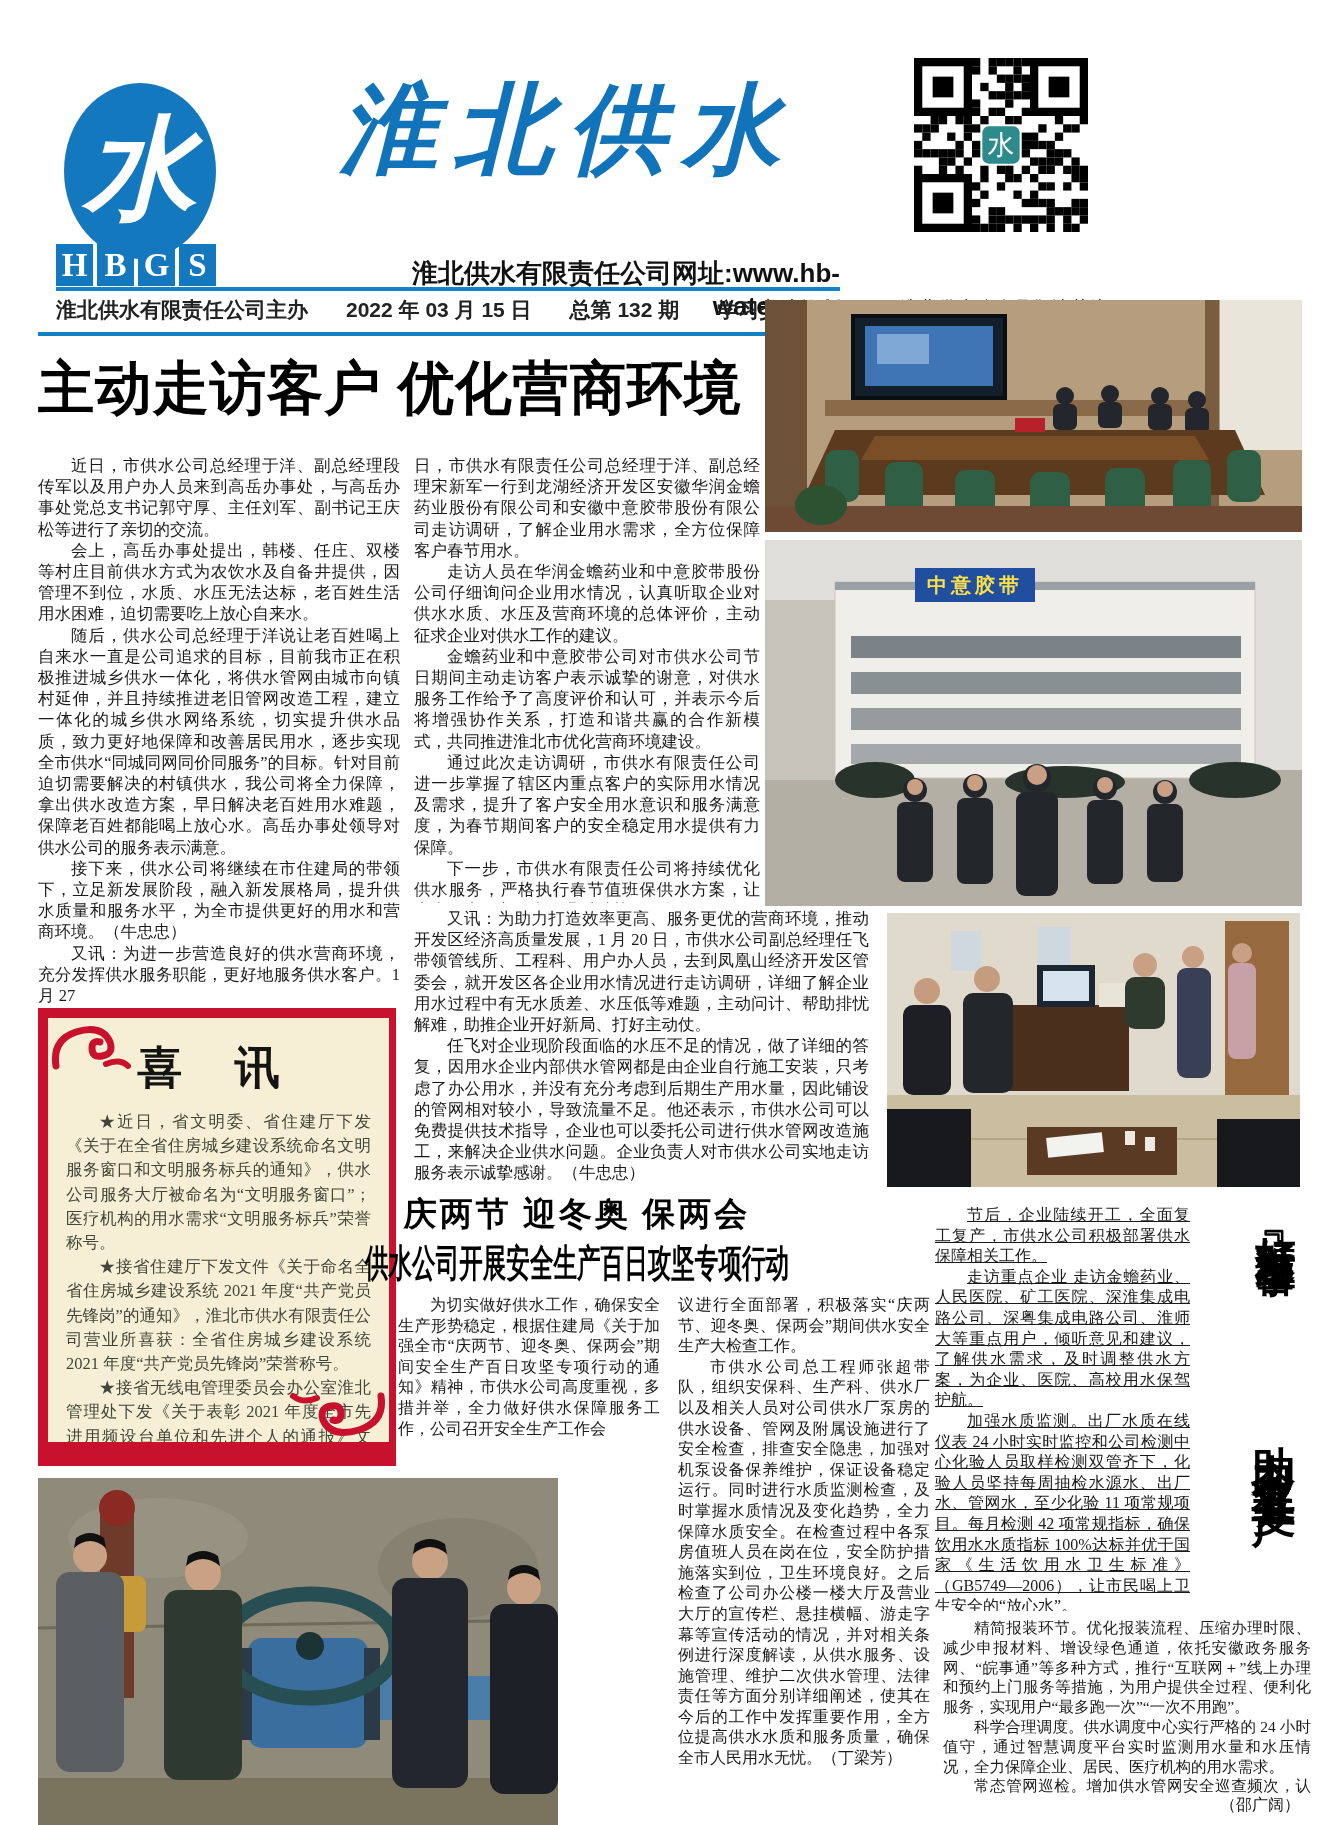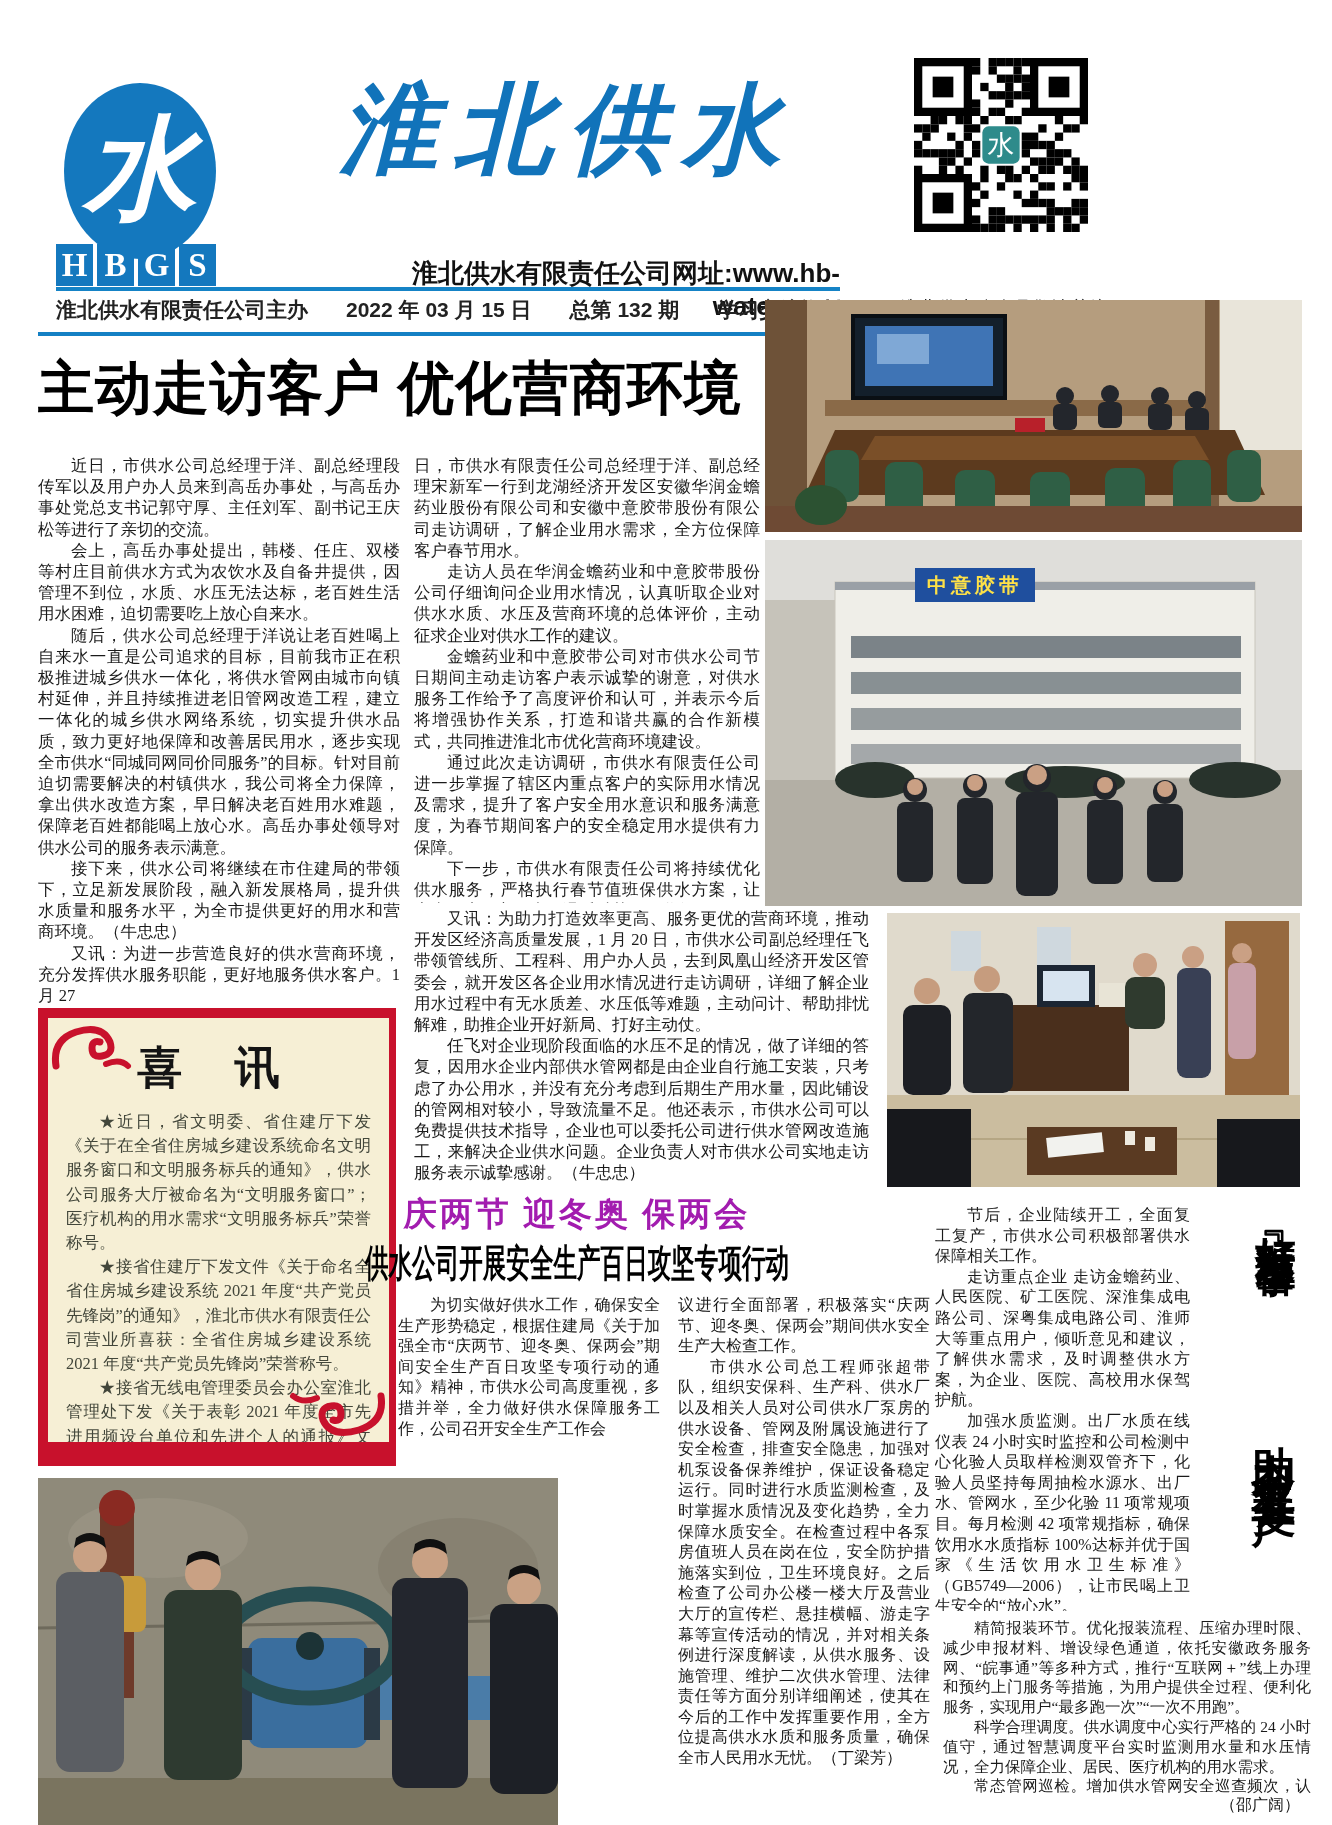--- a/index.html
+++ b/index.html
@@ -50,29 +50,29 @@
       padding:10px 7px 24px 10px;}
   .gnews-inner{position:relative;width:100%;height:100%;background:#f6efd5;box-sizing:border-box;
       padding:16px 18px 8px 18px;overflow:hidden;}
   .gnews-title{text-align:center;font-weight:900;font-size:45px;letter-spacing:20px;color:#141414;
       font-family:"Liberation Sans","DejaVu Sans",sans-serif;margin:4px 0 12px 0;}
   .gnews-body p{font-size:16.5px;line-height:24.2px;color:#42463a;}
   .orn{position:absolute;}
 
   
   .kicker{left:365px;top:1192px;width:424px;text-align:center;font-weight:bold;font-size:33px;
-      letter-spacing:3px;color:#a21caf;white-space:nowrap;}
+      letter-spacing:3px;color:#000000;white-space:nowrap;}
   .headline2{left:365px;top:1238px;width:430px;font-weight:900;font-size:38px;color:#000;
       white-space:nowrap;transform:scaleX(0.62);transform-origin:left;}
   .colA{left:398px;top:1295px;width:262px;height:175px;overflow:hidden;}
   .colB{left:678px;top:1295px;width:252px;height:528px;overflow:hidden;}
   .t-small{font-size:16px;line-height:20.6px;}
 
   
-  .colC{left:935px;top:1205px;width:255px;height:406px;overflow:hidden;}
+  .colC{left:935px;top:1205px;width:255px;height:406px;overflow:hidden;text-decoration:underline;}
   .vert-head{left:1192px;top:1205px;width:112px;height:410px;writing-mode:vertical-rl;
       display:flex;color:#000;}
   .vh-line{writing-mode:vertical-rl;text-orientation:upright;font-family:"Liberation Sans","DejaVu Sans",sans-serif;
       font-weight:900;height:100%;}
   .vh-right{font-size:40px;letter-spacing:3px;}
   .vh-left{font-size:44px;letter-spacing:8px;margin-top:2px;}
   .bottomR{left:935px;top:1618px;width:368px;height:178px;overflow:hidden;margin-left:8px;}
   .t-tiny{font-size:15.5px;line-height:19.8px;}
   .attr-line{left:1100px;top:1795px;width:200px;text-align:right;font-size:16px;color:#222;}
 </style>

